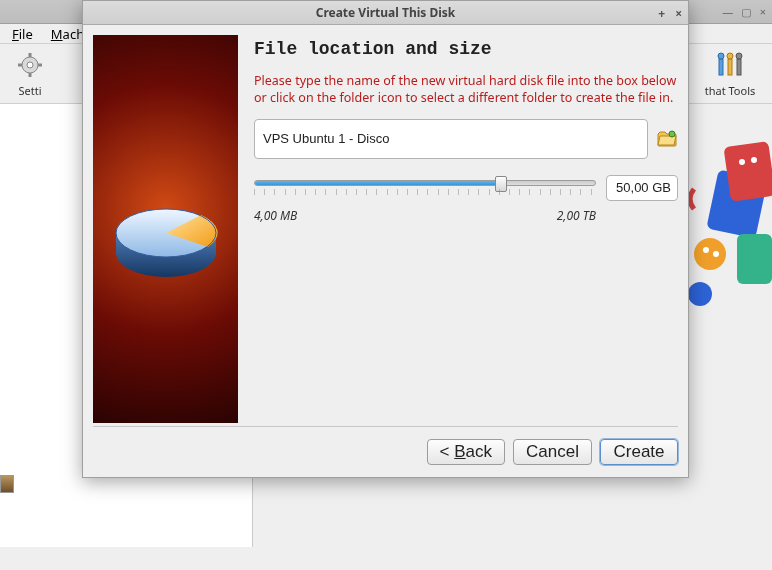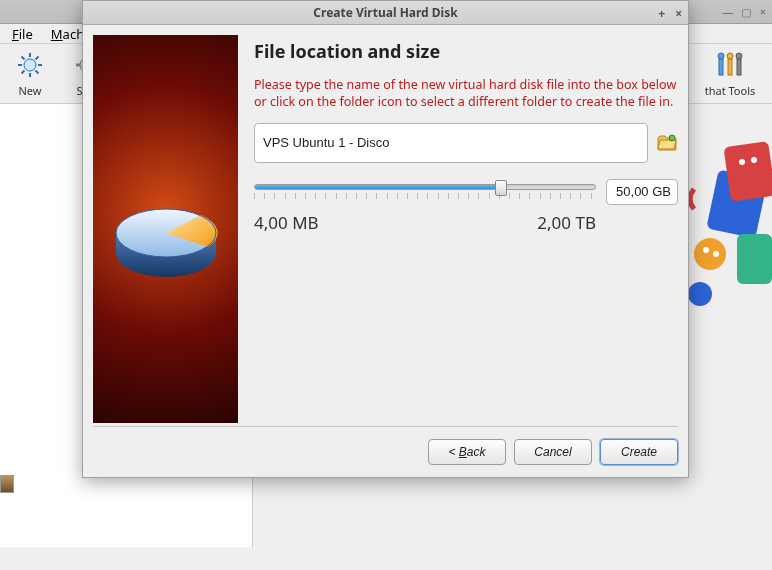--- a/index.html
+++ b/index.html
@@ -145,20 +145,21 @@
   .wizard-content {
     flex:1;
     display:flex;
     flex-direction:column;
   }
   .wizard-heading {
     font-size: 18px;
     font-weight: bold;
     color: #222;
     margin: 4px 0 14px 0;
+    font-family: Liberation Mono, monospace;
   }
   .wizard-text {
     color: #b91c1c;
     font-size: 12.5px;
     line-height: 1.35;
     margin-bottom: 8px;
   }
   .file-row {
     display:flex;
     gap: 8px;
@@ -227,45 +228,45 @@
     border-radius: 4px;
     background: #fff;
     padding: 0 6px;
     font-size: 13px;
     text-align: right;
     color:#222;
   }
   .slider-minmax {
     display:flex;
     justify-content:space-between;
-    font-size: 17px;
+    font-size: 12px;
     color:#333;
     margin-top: 6px;
     padding-right: 82px;
+    font-style: italic;
   }
 
   .modal-footer {
     border-top: 1px solid #c7c7c7;
     margin: 0 10px;
     padding: 12px 0 12px 0;
     display:flex;
     justify-content:flex-end;
     gap: 8px;
   }
   .dlg-btn {
     min-width: 78px;
     height: 26px;
     border: 1px solid #9c9c9c;
     border-radius: 4px;
     background: linear-gradient(#fdfdfd, #e6e6e6);
-    font-size: 12px;
+    font-size: 17px;
     color: #222;
     cursor: pointer;
     padding: 0 12px;
-    font-style: italic;
   }
   .dlg-btn.default {
     border: 1px solid #5a8fcf;
     box-shadow: 0 0 0 1px rgba(90,143,207,0.6);
   }
   .dlg-btn .underline { text-decoration: underline; }
 
   
   .thumb {
     position:absolute;
@@ -282,40 +283,20 @@
   <div class="main-titlebar">
     <span class="glyph">—</span>
     <span class="glyph">▢</span>
     <span class="glyph">×</span>
   </div>
   <div class="menu-bar">
     <div class="menu-item"><span class="underline">F</span>ile</div>
     <div class="menu-item"><span class="underline">M</span>achine</div>
   </div>
   <div class="toolbar">
-    <div class="toolbar-btn">
-      <span class="icon-wrap">
-        <svg width="28" height="28" viewBox="0 0 28 28">
-          <g transform="translate(14 14)">
-            <circle r="6" fill="#cfe8ff" stroke="#2d6fb5" stroke-width="1"></circle>
-            <g stroke="#2d6fb5" stroke-width="2">
-              <line x1="0" y1="-12" x2="0" y2="-8"></line>
-                <line x1="0" y1="12" x2="0" y2="8"></line>
-              <line x1="-12" y1="0" x2="-8" y2="0"></line>
-                <line x1="12" y1="0" x2="8" y2="0"></line>
-              <line x1="-8.5" y1="-8.5" x2="-5.5" y2="-5.5"></line>
-                <line x1="8.5" y1="8.5" x2="5.5" y2="5.5"></line>
-              <line x1="-8.5" y1="8.5" x2="-5.5" y2="5.5"></line>
-                <line x1="8.5" y1="-8.5" x2="5.5" y2="-5.5"></line>
-            </g>
-          </g>
-        </svg>
-      </span>
-      <span>New</span>
-    </div>
     <div class="toolbar-btn">
       <span class="icon-wrap">
         <svg width="28" height="28" viewBox="0 0 28 28">
           <circle cx="14" cy="14" r="8" fill="#d9d9d9" stroke="#888"></circle>
           <circle cx="14" cy="14" r="3" fill="#fff" stroke="#888"></circle>
           <g stroke="#888" stroke-width="3">
             <line x1="14" y1="2" x2="14" y2="6"></line>
               <line x1="14" y1="22" x2="14" y2="26"></line>
             <line x1="2" y1="14" x2="6" y2="14"></line>
               <line x1="22" y1="14" x2="26" y2="14"></line>
@@ -356,21 +337,21 @@
         <path d="M 12 55 q -8 10 0 20" stroke="#d64242" stroke-width="5" fill="none"></path>
         <circle cx="18" cy="160" r="12" fill="#2d63d6"></circle>
       </svg>
     </div>
   </div>
   <div class="thumb"></div>
 </div>
 
 <div class="modal">
   <div class="modal-titlebar">
-    <span>Create Virtual Hard Disk</span>
+    <span>Create Virtual This Disk</span>
     <div class="modal-title-ctrl">
       <span class="glyph">+</span>
       <span class="glyph">×</span>
     </div>
   </div>
 
   <div class="modal-body">
     <div class="wizard-image">
       <svg class="disk-shape" viewBox="0 0 110 110">
         <defs>

